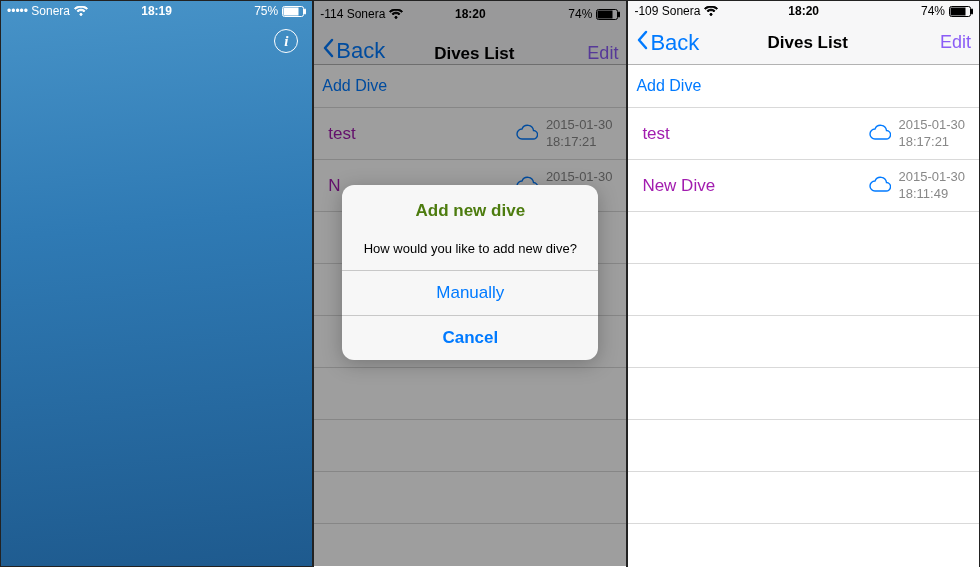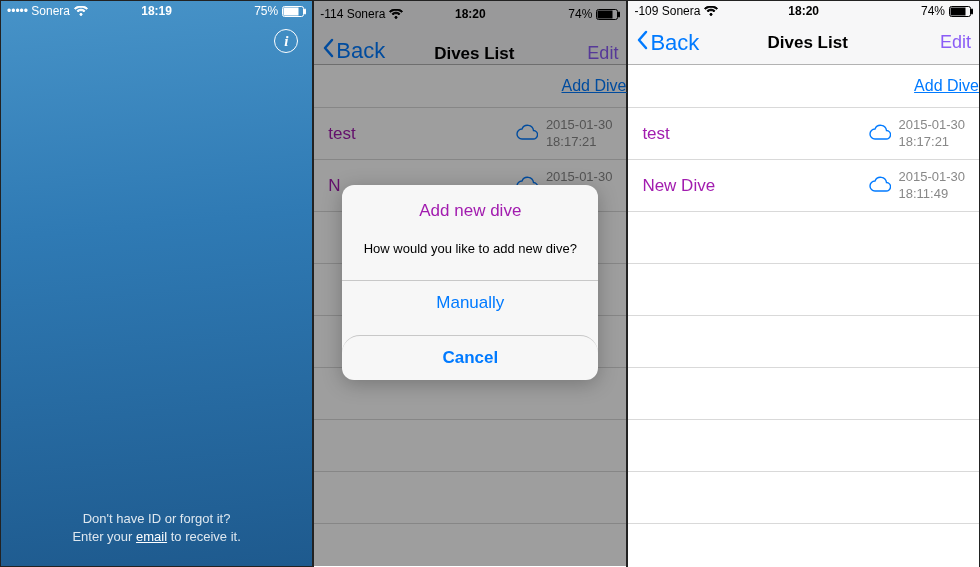--- a/index.html
+++ b/index.html
@@ -130,26 +130,25 @@
   }
   .nav-back svg { width: 12px; height: 20px; }
   .nav-edit {
     color: #8b5cf6;
     font-size: 18px;
   }
   .list-area {
     background: #fff;
   }
   .add-dive-row {
-    text-align: right;
+    text-align: left;
     color: #007aff;
     font-size: 16px;
-    padding: 12px 0;
+    padding: 12px 8px;
     border-bottom: 1px solid #d9d9d9;
-    text-decoration: underline;
   }
   .dive-row {
     display: flex;
     align-items: center;
     justify-content: space-between;
     padding: 8px 14px;
     border-bottom: 1px solid #d9d9d9;
     min-height: 52px;
   }
   .dive-name { font-size: 17px; color: #a21caf; }
@@ -186,31 +185,30 @@
     right: 28px;
     background: #f7f7f7;
     border-radius: 12px;
     overflow: hidden;
     box-shadow: 0 4px 20px rgba(0,0,0,0.25);
   }
   .alert-head {
     padding: 16px 14px 14px;
     text-align: center;
   }
-  .alert-title { font-size: 17px; font-weight: 400; color:#a21caf;}
+  .alert-title { font-size: 17px; font-weight: 700; color:#4d7c0f;}
   .alert-msg { font-size: 13px; color: #000; margin-top: 20px; }
   .alert-btn {
     border-top: 0.5px solid #c8c8c8;
     text-align: center;
     padding: 12px 0;
     font-size: 17px;
     color: #007aff;
-    margin-top: 10px;
-  }
-  .alert-btn.cancel { font-weight: 600; border-radius: 18px; }
+  }
+  .alert-btn.cancel { font-weight: 600; }
 
   .phone2 .status-bar svg, .phone3 .status-bar svg { fill:#000; stroke:#000;}
 </style>
 </head>
 <body>
 
 <div class="phone phone1">
   <div class="status-bar">
     <div class="status-left">
       <span>••••• Sonera</span>
@@ -231,26 +229,20 @@
           </svg>
       </span>
     </div>
   </div>
 
   <div class="info-btn">
     <span>i</span>
   </div>
 
 
-  <div class="footer-text">
-    <div>Don't have ID or forgot it?</div>
-    <div>
-      <span>Enter your </span><span class="email">email</span><span> to receive it.</span>
-    </div>
-  </div>
 </div>
 
 <div class="phone phone2">
   <div class="content-under">
     <div class="status-bar">
       <div class="status-left">
         <span>-114 Sonera</span>
         <span class="wifi-icon">
           <svg viewBox="0 0 14 10">
               <path d="M7 9.5c.6 0 1.1-.5 1.1-1.1S7.6 7.3 7 7.3s-1.1.5-1.1 1.1.5 1.1 1.1 1.1zM4 5.8c1.7-1.6 4.3-1.6 6 0l1-1c-2.2-2.1-5.8-2.1-8 0l1 1zM1.5 3.3C4.5.5 9.5.5 12.5 3.3l1-1C10-.9 4-.9.5 2.3l1 1z"></path>

